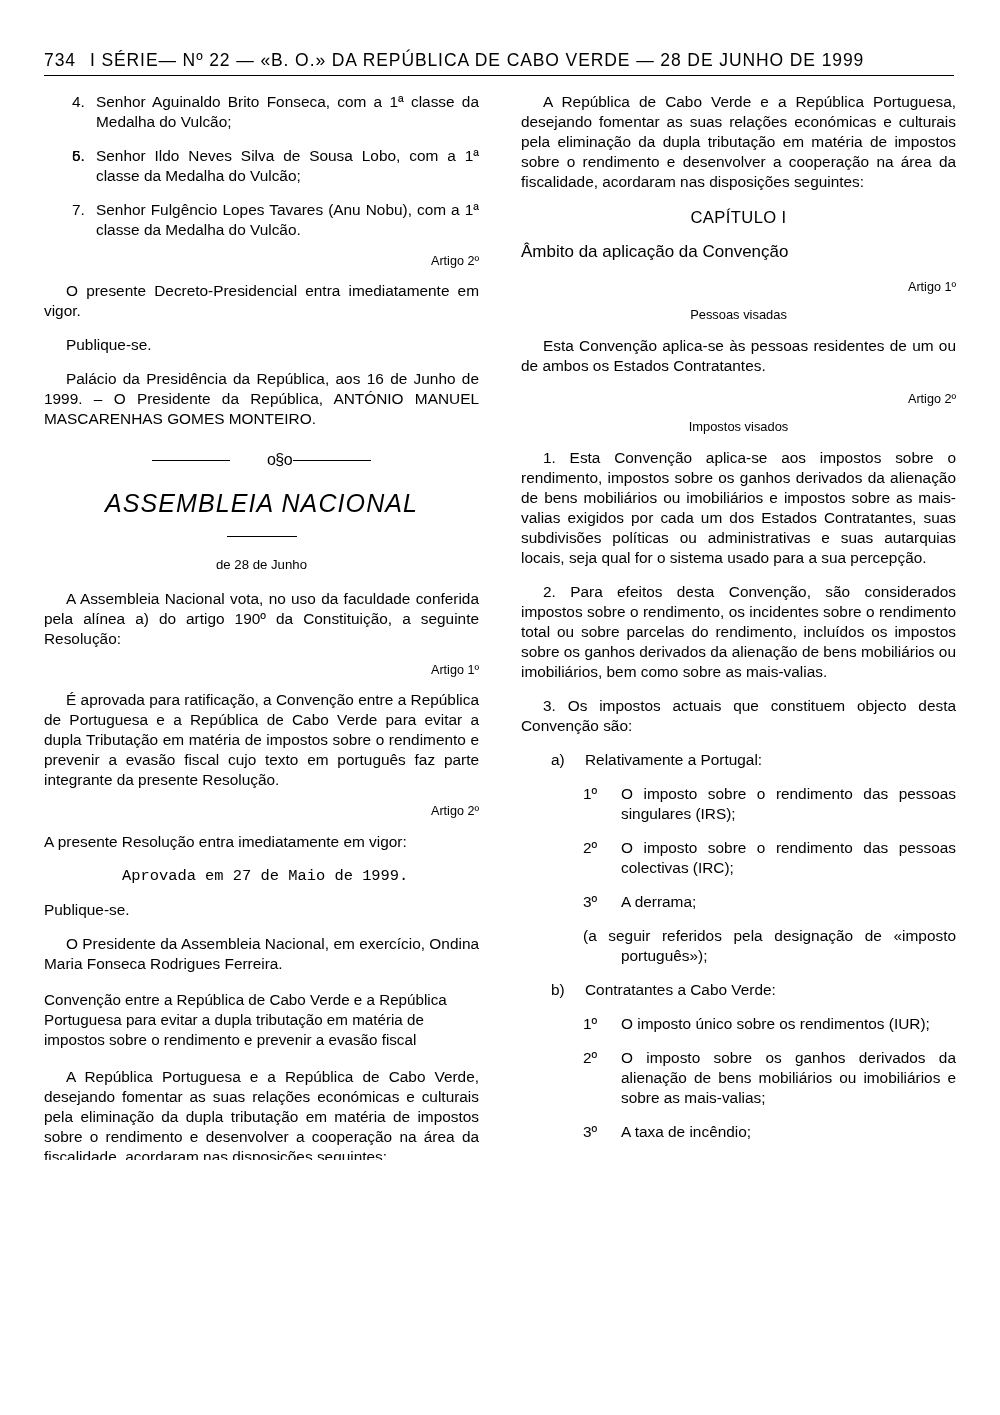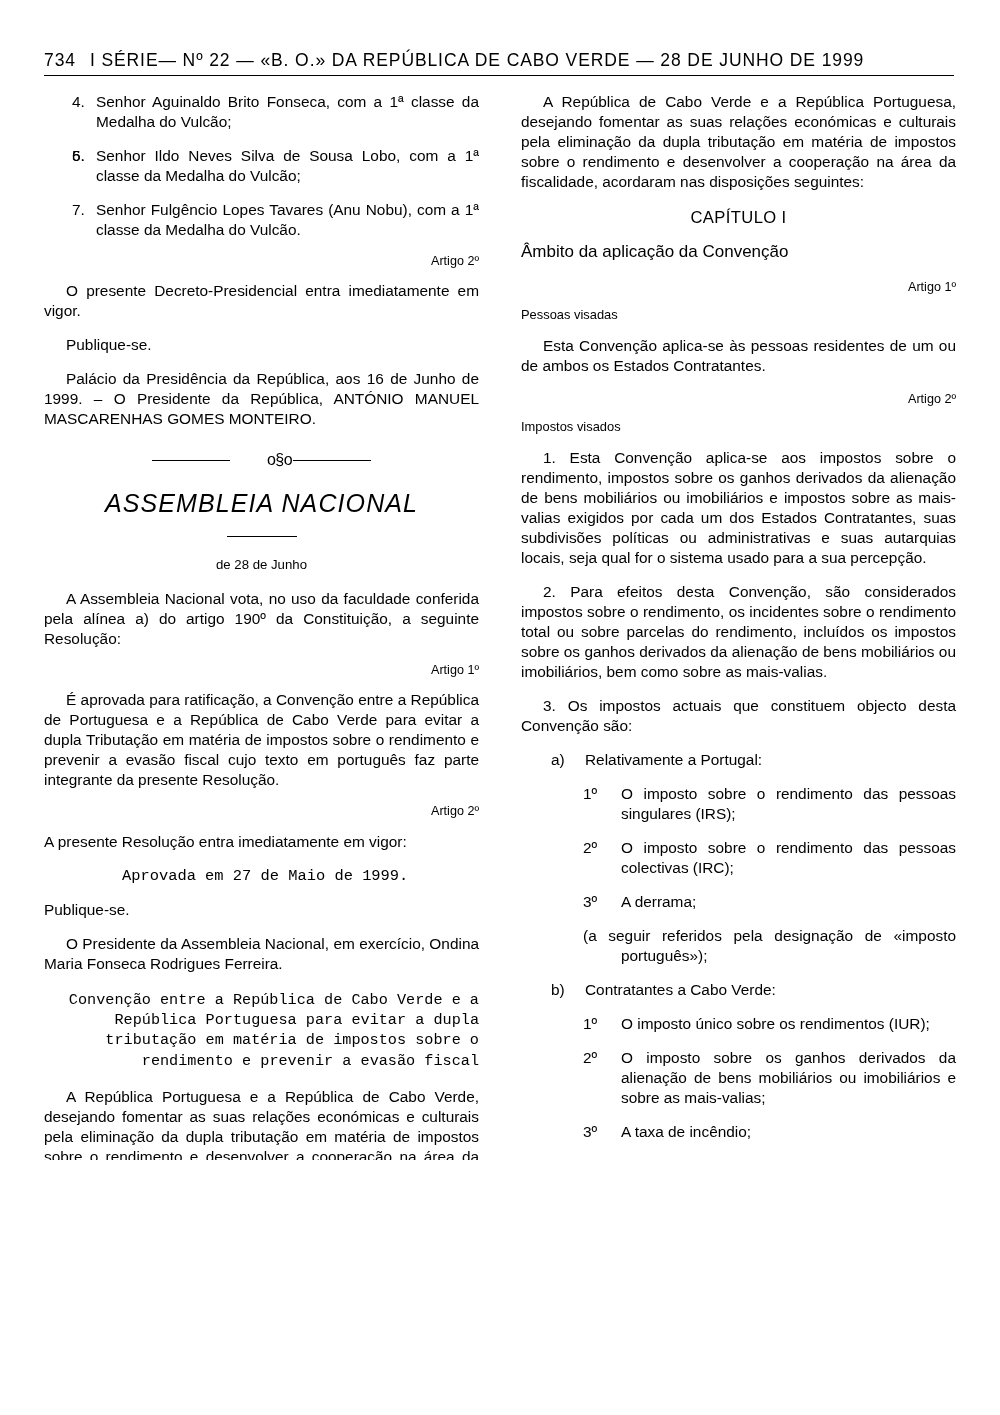--- a/index.html
+++ b/index.html
@@ -82,20 +82,21 @@
 
   
   .artigo {
     text-align: right;
     font-size: 12.6px;
     margin: 0 0 12px 0;
     line-height: 1.2;
   }
   .artigo.gap-top { margin-top: 16px; }
   .subhead-small {
+    text-align: center;
     font-size: 12.9px;
     margin: 0 0 13px 0;
     line-height: 1.2;
   }
 
   
   .ornament {
     display: flex;
     align-items: center;
     justify-content: center;
@@ -144,22 +145,22 @@
   p.centered-ish {
     margin: 0 0 14px 0;
     font-size: 15.4px;
     line-height: 1.30;
     text-indent: 78px;
     font-family: Liberation Mono, monospace;
   }
 
   
   .conv-title {
-    font-family: Liberation Mono, monospace;
-    text-align: right;
+    font-family: Liberation Sans, sans-serif;
+    text-align: left;
     font-size: 15.2px;
     line-height: 1.34;
     margin: 16px 0 16px 0;
   }
 
   
   .capitulo {
     text-align: center;
     font-size: 16.6px;
     letter-spacing: 0.4px;

